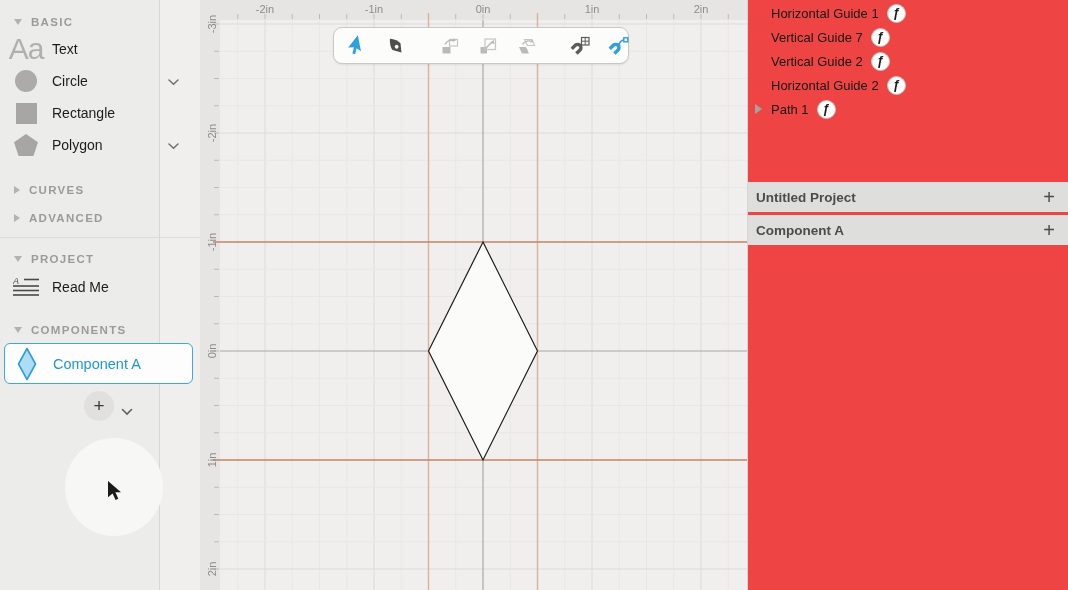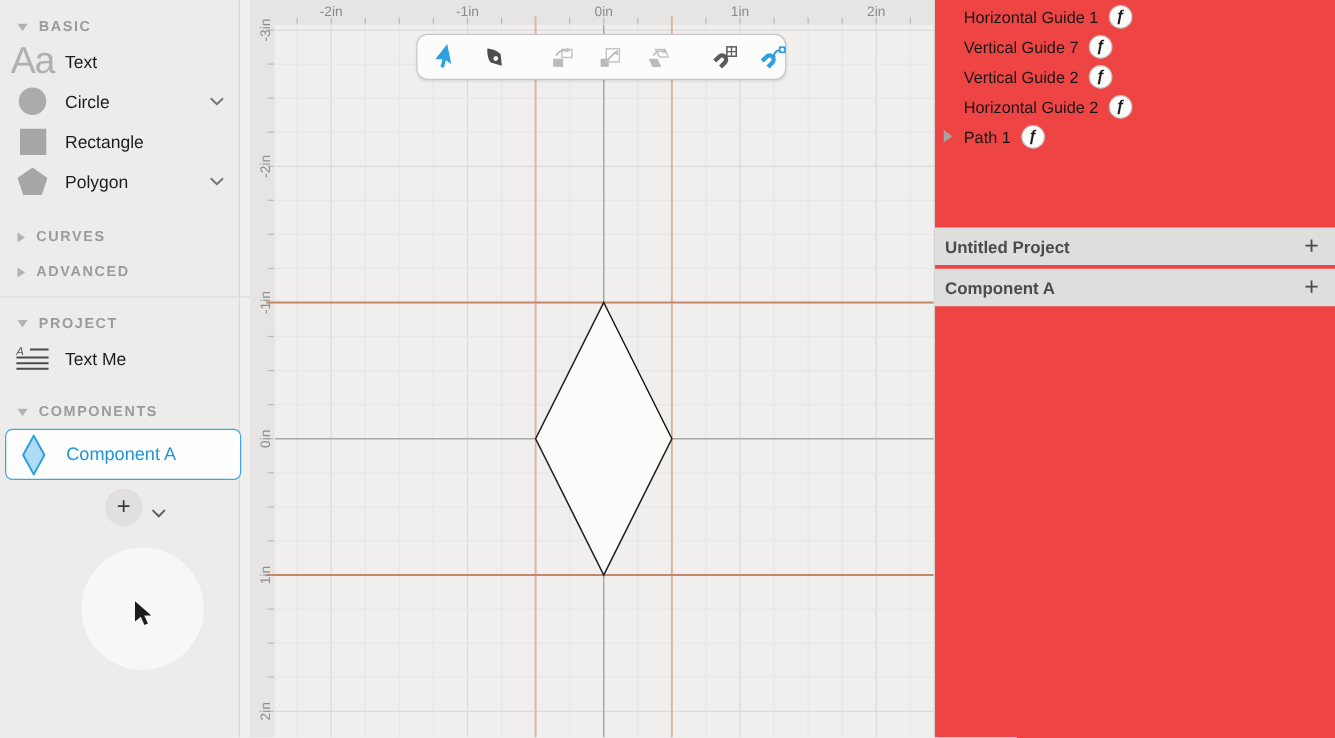--- a/index.html
+++ b/index.html
@@ -1,21 +1,21 @@
 <!DOCTYPE html>
 <html><head>
 <meta charset="utf-8">
 <style>
   * { margin:0; padding:0; box-sizing:border-box; }
   html,body { width:1068px; height:590px; overflow:hidden;
     font-family:"Liberation Sans", sans-serif; background:#f0efee; }
   #stage { position:relative; width:1068px; height:590px; }
 
   
-  #sidebar { position:absolute; left:0; top:0; width:192px; height:590px;
+  #sidebar { position:absolute; left:0; top:0; width:160px; height:590px;
     background:#ececeb; border-right:1px solid #d8d8d7; z-index:3; }
   .sec-header { position:absolute; left:14px; height:15px; display:flex; align-items:center;
     gap:9px; color:#9c9b9a; font-size:11.5px; font-weight:bold; letter-spacing:1.3px; cursor:default; }
   .tri-down { width:0; height:0; border-left:4.5px solid transparent;
     border-right:4.5px solid transparent; border-top:6px solid #b3b2b1; }
   .tri-right { width:0; height:0; border-top:4.5px solid transparent;
     border-bottom:4.5px solid transparent; border-left:6px solid #b3b2b1; }
   .item-row { position:absolute; left:0; width:200px; height:30px; }
   .item-icon { position:absolute; left:10px; top:0; width:32px; height:30px;
     display:flex; align-items:center; justify-content:center; }
@@ -142,21 +142,21 @@
     <div class="item-row" style="top:272px">
       <span class="item-icon">
         <svg width="26" height="22" viewBox="0 0 26 22">
           <text x="0" y="8" font-size="9" font-style="italic" fill="#4a4a49">A</text>
           <line x1="11" y1="3.5" x2="26" y2="3.5" stroke="#4a4a49" stroke-width="1.6"></line>
           <line x1="0" y1="10" x2="26" y2="10" stroke="#4a4a49" stroke-width="1.6"></line>
           <line x1="0" y1="14.5" x2="26" y2="14.5" stroke="#4a4a49" stroke-width="1.6"></line>
           <line x1="0" y1="19" x2="26" y2="19" stroke="#4a4a49" stroke-width="1.6"></line>
         </svg>
         </span>
-      <span class="item-label">Text Me</span>
+      <span class="item-label">Read Me</span>
     </div>
 
     <div class="sec-header" style="top:322px">
       <span class="tri-down"></span>
       <span>COMPONENTS</span>
     </div>
 
     <div id="component-card">
       <svg width="20" height="34" viewBox="0 0 20 34">
         <path d="M10,1.5 L18.5,17 L10,32.5 L1.5,17 Z" fill="#addcf4" stroke="#2d9fdc" stroke-width="1.6" stroke-linejoin="round"></path>

